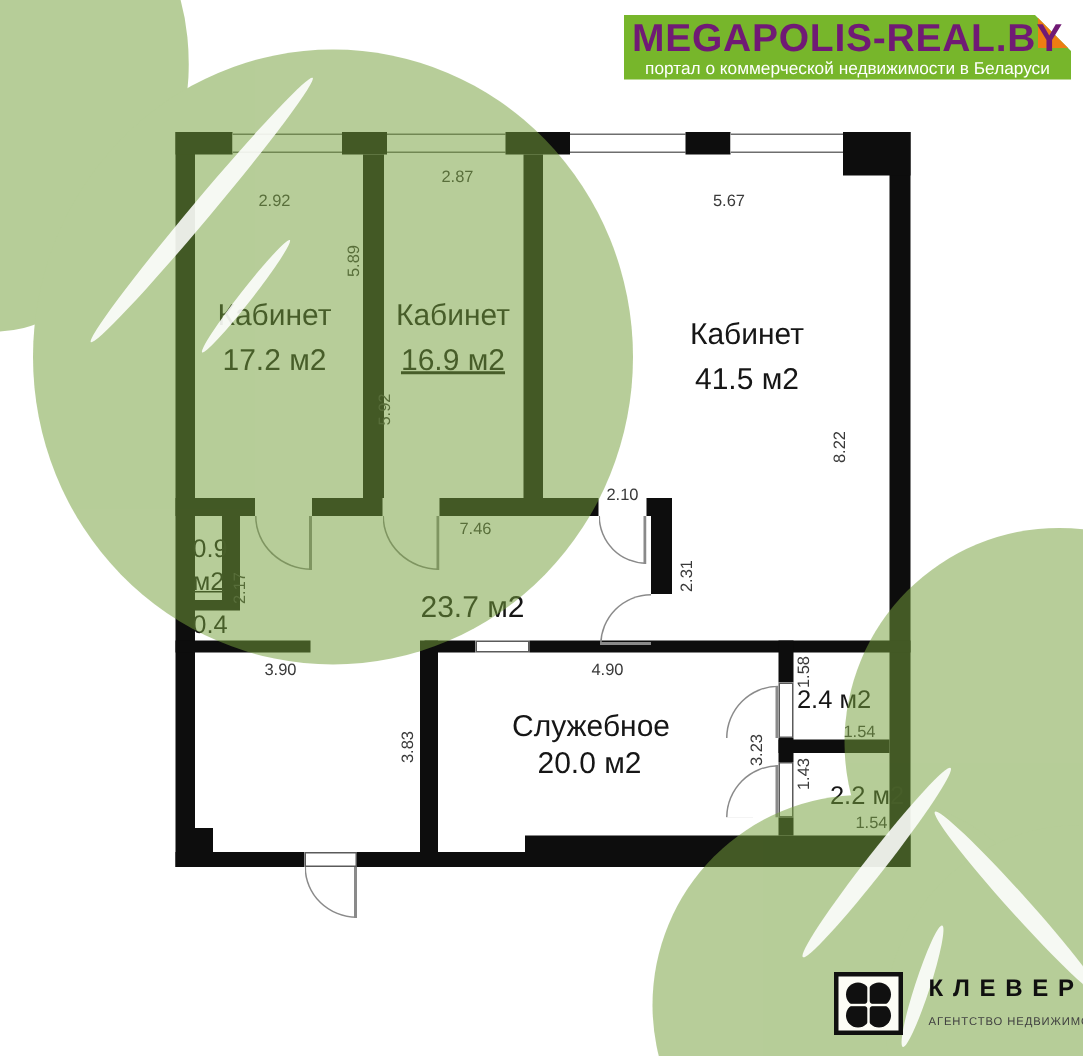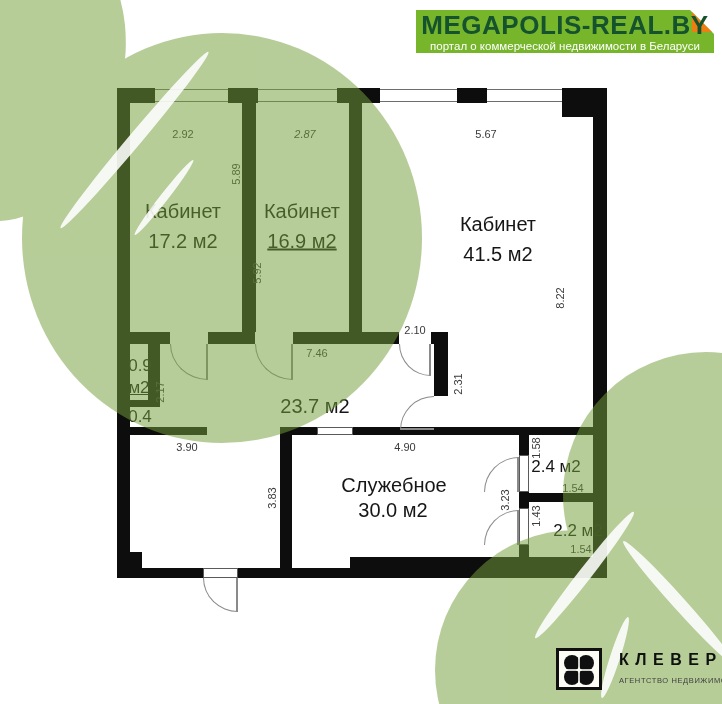--- a/index.html
+++ b/index.html
@@ -24,21 +24,21 @@
   .dim.vert{transform:translate(-50%,-50%) rotate(-90deg);}
   
   .leafgrp{position:absolute;inset:0;opacity:0.52;pointer-events:none;}
   .lobe{position:absolute;background:#74a03b;border-radius:50%;}
   .vein{position:absolute;background:#fff;border-radius:50%;opacity:0.88;pointer-events:none;}
   
   #banner{position:absolute;left:416px;top:10px;width:298px;height:43px;text-align:center;}
   #banner .bg{position:absolute;inset:0;}
   #banner .cutW{position:absolute;right:0;top:0;width:0;height:0;border-top:24px solid #fff;border-left:24px solid transparent;}
   #banner .fold{position:absolute;right:2px;top:2px;width:0;height:0;border-bottom:20px solid #ee7e12;border-right:20px solid transparent;}
-  #banner .title{position:relative;color:#14532d;font-weight:bold;font-size:26px;letter-spacing:0.5px;line-height:29px;margin-top:1px;}
+  #banner .title{position:relative;color:#701a75;font-weight:bold;font-size:26px;letter-spacing:0.5px;line-height:29px;margin-top:1px;}
   #banner .sub{position:relative;color:#fff;font-size:11.5px;line-height:12px;}
   
   #brand{position:absolute;left:556px;top:648px;}
   #brand .box{position:absolute;left:0;top:0;width:46px;height:42px;background:#fdfdf6;border:3px solid #101010;box-sizing:border-box;}
   #brand .nm{position:absolute;left:63px;top:3px;font-size:16px;font-weight:bold;color:#101010;letter-spacing:6.5px;white-space:nowrap;}
   #brand .tg{position:absolute;left:63px;top:28px;font-size:7.5px;color:#3f3f3f;letter-spacing:0.6px;white-space:nowrap;}
 </style>
 </head>
 <body>
 
@@ -104,31 +104,31 @@
 
   <div class="room" style="left:302px;top:211px;">Кабинет</div>
   <div class="room" style="left:302px;top:241px;text-decoration:underline;">16.9 м2</div>
 
   <div class="room" style="left:498px;top:224px;">Кабинет</div>
   <div class="room" style="left:498px;top:254px;">41.5 м2</div>
 
   <div class="room" style="left:315px;top:406px;">23.7 м2</div>
 
   <div class="room" style="left:394px;top:485px;">Служебное</div>
-  <div class="room" style="left:393px;top:510px;">30.0 м2</div>
+  <div class="room" style="left:393px;top:510px;">20.0 м2</div>
 
   <div class="room sm" style="left:556px;top:467px;">2.4 м2</div>
   <div class="room sm" style="left:558px;top:531px;margin-left:20px;">2.2 м2</div>
 
   <div class="room sm" style="left:140px;top:366px;">0.9</div>
   <div class="room sm" style="left:139px;top:388px;text-decoration:underline;">м2</div>
   <div class="room sm" style="left:140px;top:417px;">0.4</div>
 
   <div class="dim" style="left:183px;top:134px;">2.92</div>
-  <div class="dim" style="left:305px;top:134px;font-style:italic;">2.87</div>
+  <div class="dim" style="left:305px;top:118px;">2.87</div>
   <div class="dim" style="left:486px;top:134px;">5.67</div>
   <div class="dim vert" style="left:236px;top:174px;">5.89</div>
   <div class="dim vert" style="left:257px;top:273px;">5.92</div>
   <div class="dim vert" style="left:560px;top:298px;">8.22</div>
   <div class="dim" style="left:415px;top:330px;">2.10</div>
   <div class="dim" style="left:317px;top:353px;">7.46</div>
   <div class="dim vert" style="left:160px;top:392px;">2.17</div>
   <div class="dim vert" style="left:458px;top:384px;">2.31</div>
   <div class="dim" style="left:187px;top:447px;">3.90</div>
   <div class="dim" style="left:405px;top:447px;">4.90</div>

